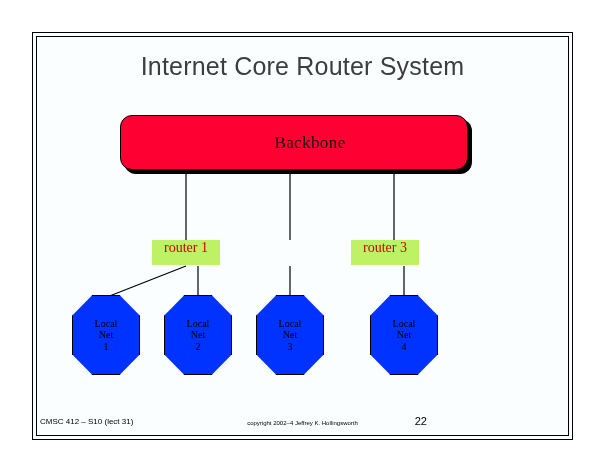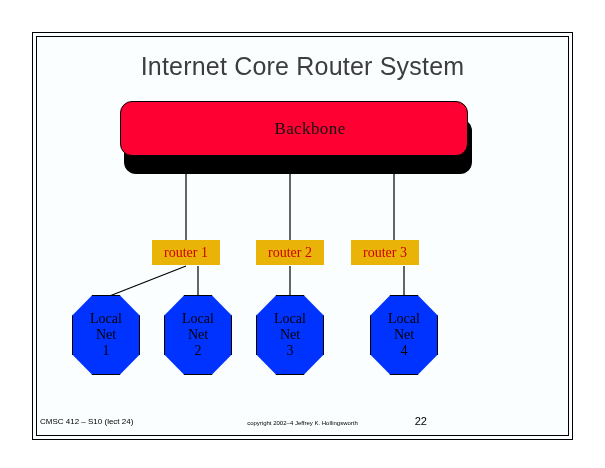--- a/index.html
+++ b/index.html
@@ -75,21 +75,21 @@
     left: 124px;
     top: 119px;
     width: 348px;
     height: 55px;
     background: #000000;
     border-radius: 12px;
   }
   .backbone {
     position: absolute;
     left: 120px;
-    top: 101px;
+    top: 115px;
     width: 348px;
     height: 55px;
     background: #ff0033;
     border: 1px solid #000000;
     border-radius: 12px;
     box-sizing: border-box;
     display: flex;
     align-items: center;
     justify-content: center;
     padding-left: 32px;
@@ -100,23 +100,22 @@
     color: #111111;
     letter-spacing: 0.4px;
   }
 
   
   .router {
     position: absolute;
     top: 240px;
     width: 68px;
     height: 25px;
-    background: #eab308;
+    background: #bef264;
     display: flex;
-    align-items: center;
     justify-content: center;
   }
   .router-label {
     font-family: "Liberation Serif", serif;
     font-size: 14px;
     color: #cc0000;
     white-space: nowrap;
   }
   .router-1 { left: 152px; }
   .router-2 { left: 256px; }
@@ -138,21 +137,21 @@
       0% 74%, 0% 26%
     );
     display: flex;
     flex-direction: column;
     align-items: center;
     justify-content: center;
     line-height: 1.12;
   }
   .oct-line {
     font-family: "Liberation Serif", serif;
-    font-size: 14px;
+    font-size: 10px;
     color: #000000;
   }
   .oct-1 { left: 72px; }
   .oct-2 { left: 164px; }
   .oct-3 { left: 256px; }
   .oct-4 { left: 370px; }
 
   
   .footer-left {
     position: absolute;
@@ -209,23 +208,20 @@
   </svg>
 
   <div class="backbone-shadow"></div>
   <div class="backbone">
     <span class="backbone-label">Backbone</span>
   </div>
 
   <div class="router router-1">
     <span class="router-label">router 1</span>
   </div>
-  <div class="router router-2">
-    <span class="router-label">router 2</span>
-  </div>
   <div class="router router-3">
     <span class="router-label">router 3</span>
   </div>
 
   <div class="octagon oct-1">
     <span class="oct-line">Local</span>
     <span class="oct-line">Net</span>
     <span class="oct-line">1</span>
   </div>
   <div class="octagon oct-2">
@@ -237,17 +233,17 @@
     <span class="oct-line">Local</span>
     <span class="oct-line">Net</span>
     <span class="oct-line">3</span>
   </div>
   <div class="octagon oct-4">
     <span class="oct-line">Local</span>
     <span class="oct-line">Net</span>
     <span class="oct-line">4</span>
   </div>
 
-  <div class="footer-left">CMSC 412 – S10 (lect 24)</div>
+  <div class="footer-left">CMSC 412 – S10 (lect 31)</div>
   <div class="footer-center">copyright 2002–4 Jeffrey K. Hollingsworth</div>
   <div class="footer-page">22</div>
 
 </div>
 
 </body></html>

